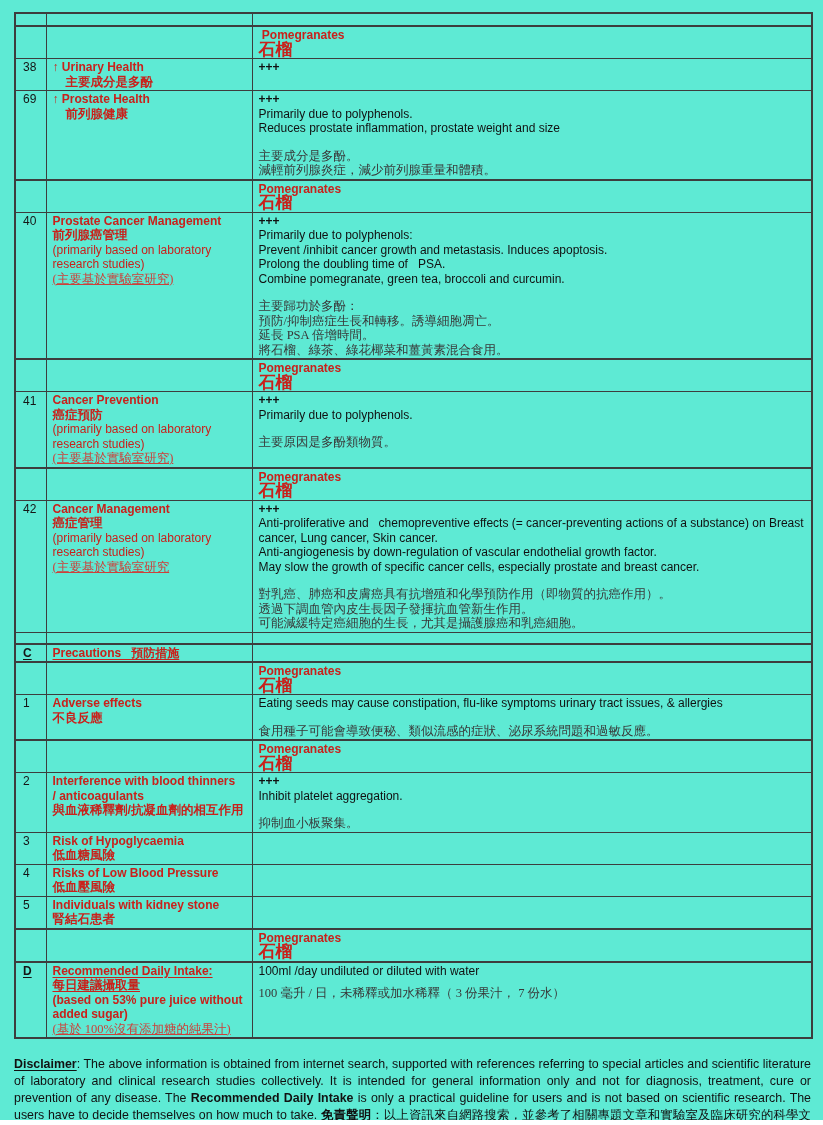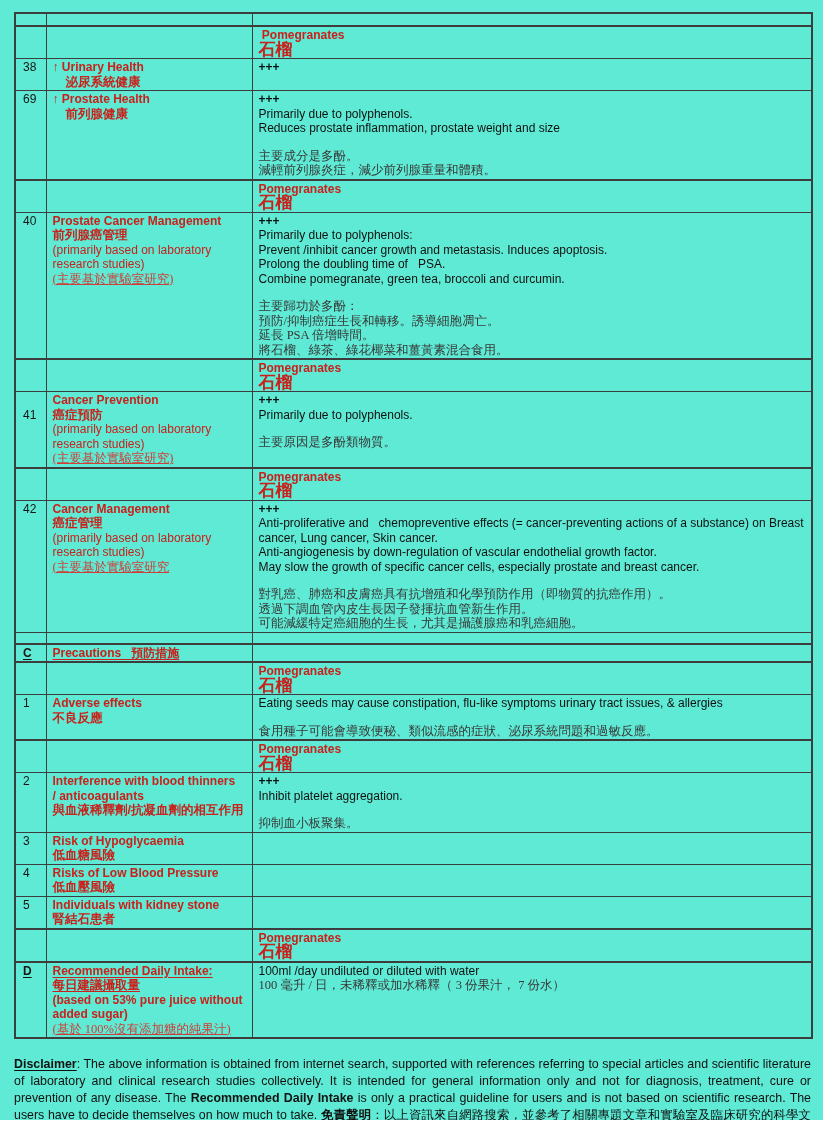--- a/index.html
+++ b/index.html
@@ -6,36 +6,36 @@
   body{width:823px;height:1125px;font-family:"Liberation Sans",sans-serif;color:#151515;}
   .sheet{position:relative;width:823px;height:1120px;background:#5eead4;overflow:hidden;}
 
   table.doc{position:absolute;left:14px;top:12px;width:797px;border-collapse:collapse;table-layout:fixed;border:2px solid #3d3d3d;}
   td{border:1px solid #3d3d3d;vertical-align:top;padding:1px 4px 1px 6px;font-size:12px;line-height:14.5px;word-wrap:break-word;}
   tr.tt td{border-top-width:2px;}
   tr.sep-top td{height:11px;padding:0;}
   tr.sep-mid td{height:10px;padding:0;}
 
   td.num{padding-left:7px;color:#151515;}
-  td.num .mid{display:inline-block;padding-top:15px;}
+  td.num .mid{display:inline-block;padding-top:1px;}
   .bold{font-weight:bold;}
   .u{text-decoration:underline;text-underline-offset:2px;}
 
   
   .lbl-en{color:#c9211b;font-weight:bold;white-space:pre-wrap;}
   .lbl-zh{color:#c9211b;font-weight:bold;font-size:12.5px;}
   .lbl-zh.ind{padding-left:13px;}
   .paren-en{color:#c9211b;font-weight:normal;}
   .paren-zh{color:#cd403a;font-weight:normal;font-family:"Liberation Serif",serif;font-size:12.5px;text-decoration:underline;}
 
   
   .plus{font-weight:bold;color:#111;}
   .en{color:#111;white-space:pre-wrap;}
   .zh{color:#383838;font-family:"Liberation Serif",serif;font-size:12.5px;white-space:pre-wrap;margin-top:13px;}
-  .zh.nogap{margin-top:0;}
+  .zh.nogap{margin-top:8px;}
   .pom-en{color:#c9211b;font-weight:bold;white-space:pre-wrap;}
   .pom-zh{color:#c9211b;font-weight:bold;font-family:"Liberation Serif",serif;font-size:17px;}
 
   
   .disclaimer{position:absolute;left:14px;top:1044px;width:797px;font-size:12.4px;line-height:17px;text-align:justify;color:#111;}
   .disclaimer .zh-inline{font-family:"Liberation Serif",serif;}
 </style>
 </head>
 <body>
 
@@ -60,21 +60,21 @@
     <td>
       <div class="pom-en"> Pomegranates</div>
       <div class="pom-zh">石榴</div>
     </td>
   </tr>
 
   <tr>
     <td class="num"><span>38</span></td>
     <td>
       <div class="lbl-en">↑ Urinary Health</div>
-      <div class="lbl-zh ind">泌尿系統健康</div>
+      <div class="lbl-zh ind">主要成分是多酚</div>
     </td>
     <td>
       <div class="plus">+++</div>
     </td>
   </tr>
 
   <tr>
     <td class="num"><span>69</span></td>
     <td>
       <div class="lbl-en">↑ Prostate Health</div>

